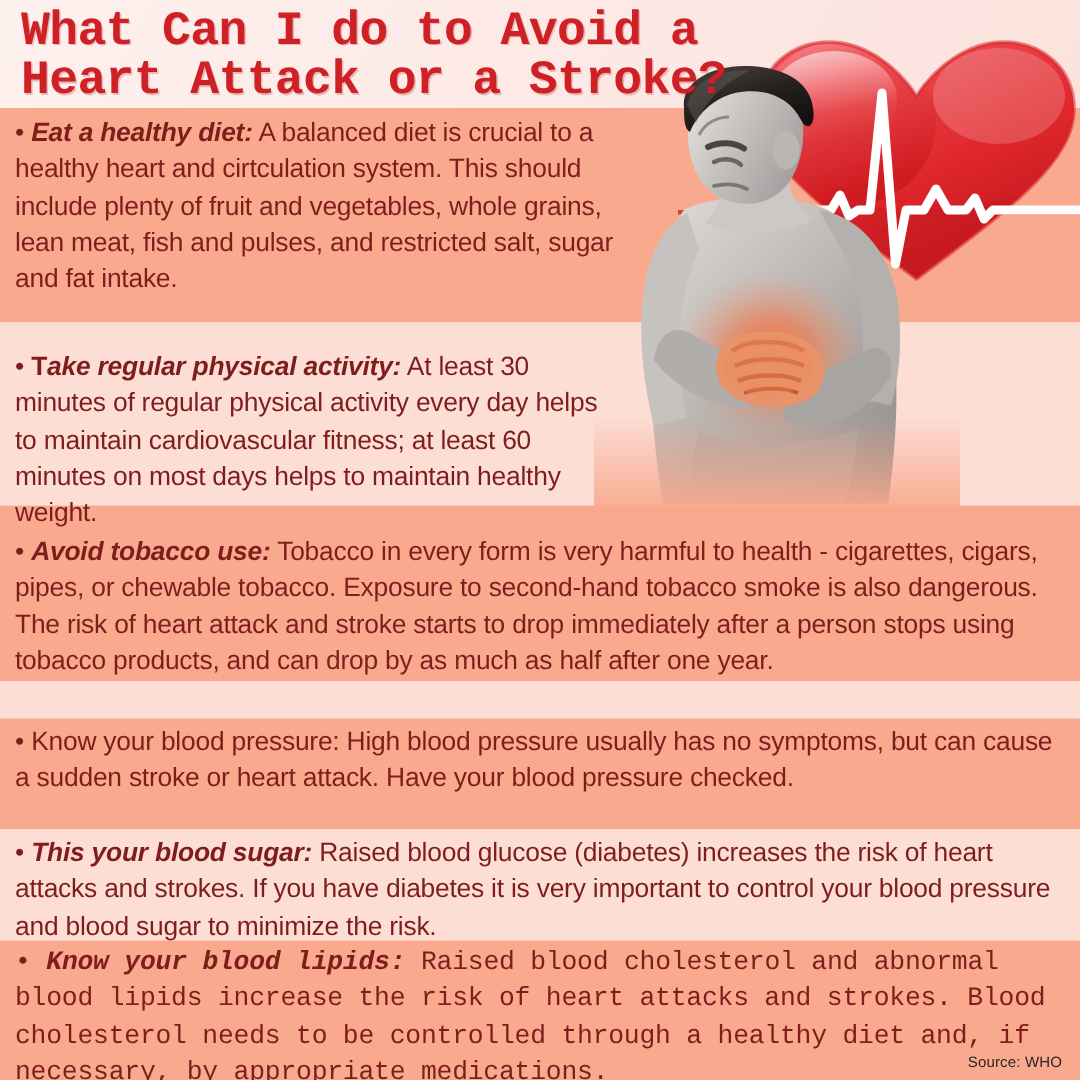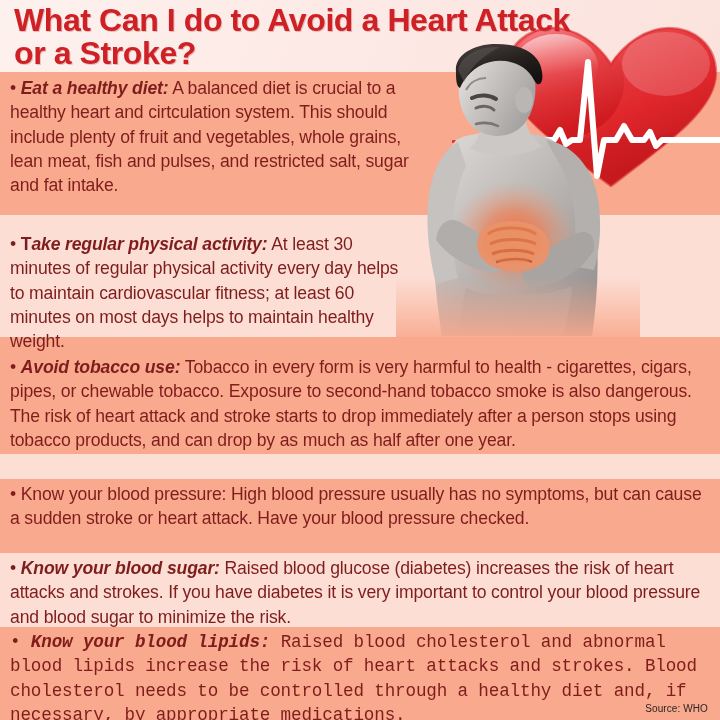--- a/index.html
+++ b/index.html
@@ -78,20 +78,21 @@
     position: absolute;
     left: 14px;
     top: 4px;
     width: 560px;
     color: #cf2026;
     font-size: 32px;
     line-height: 33px;
     font-weight: bold;
     letter-spacing: -0.4px;
     text-shadow: 1px 1px 0 rgba(140, 10, 15, .22);
+    font-family: Liberation Mono, monospace;
   }
 
   .bullet {
     position: absolute;
     color: #7f1d1d;
     font-size: 17.6px;
     line-height: 24.3px;
     letter-spacing: -0.15px;
   }
   .bullet.narrow { left: 10px; width: 400px; }
@@ -280,21 +281,21 @@
     </div>
 
 
     <div class="bullet wide" style="top:482px;">
       <span class="dot">•</span>
       <span>Know your blood pressure: High blood pressure usually has no symptoms, but can cause a sudden stroke or heart attack. Have your blood pressure checked.</span>
     </div>
 
     <div class="bullet wide" style="top:556px;">
       <span class="dot">•</span>
-      <span class="lead">Know your blood sugar:</span>
+      <span class="lead">This your blood sugar:</span>
       <span>Raised blood glucose (diabetes) increases the risk of heart attacks and strokes. If you have diabetes it is very important to control your blood pressure and blood sugar to minimize the risk.</span>
     </div>
 
     <div class="bullet wide" style="top:630px;font-family:Liberation Mono, monospace;">
       <span class="dot">•</span>
       <span class="lead">Know your blood lipids:</span>
       <span>Raised blood cholesterol and abnormal blood lipids increase the risk of heart attacks and strokes. Blood cholesterol needs to be controlled through a healthy diet and, if necessary, by appropriate medications.</span>
     </div>
 
     <div class="source">Source: WHO</div>

